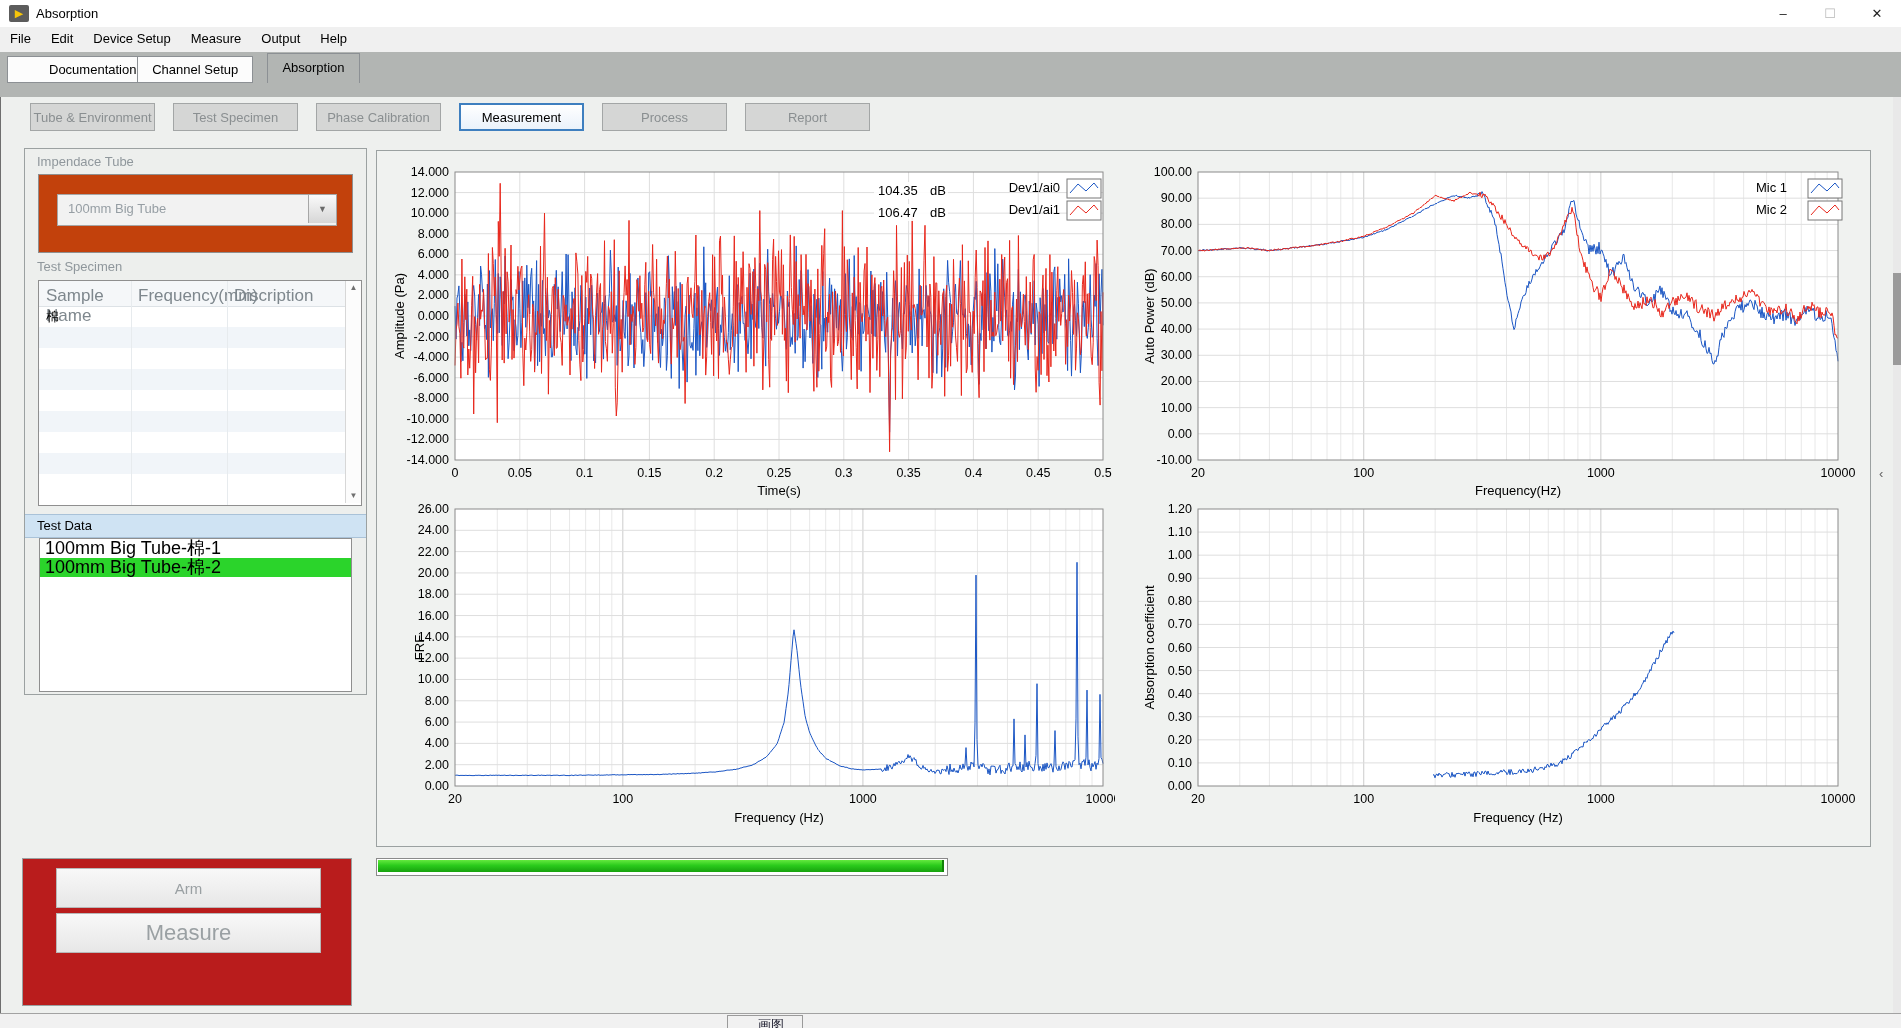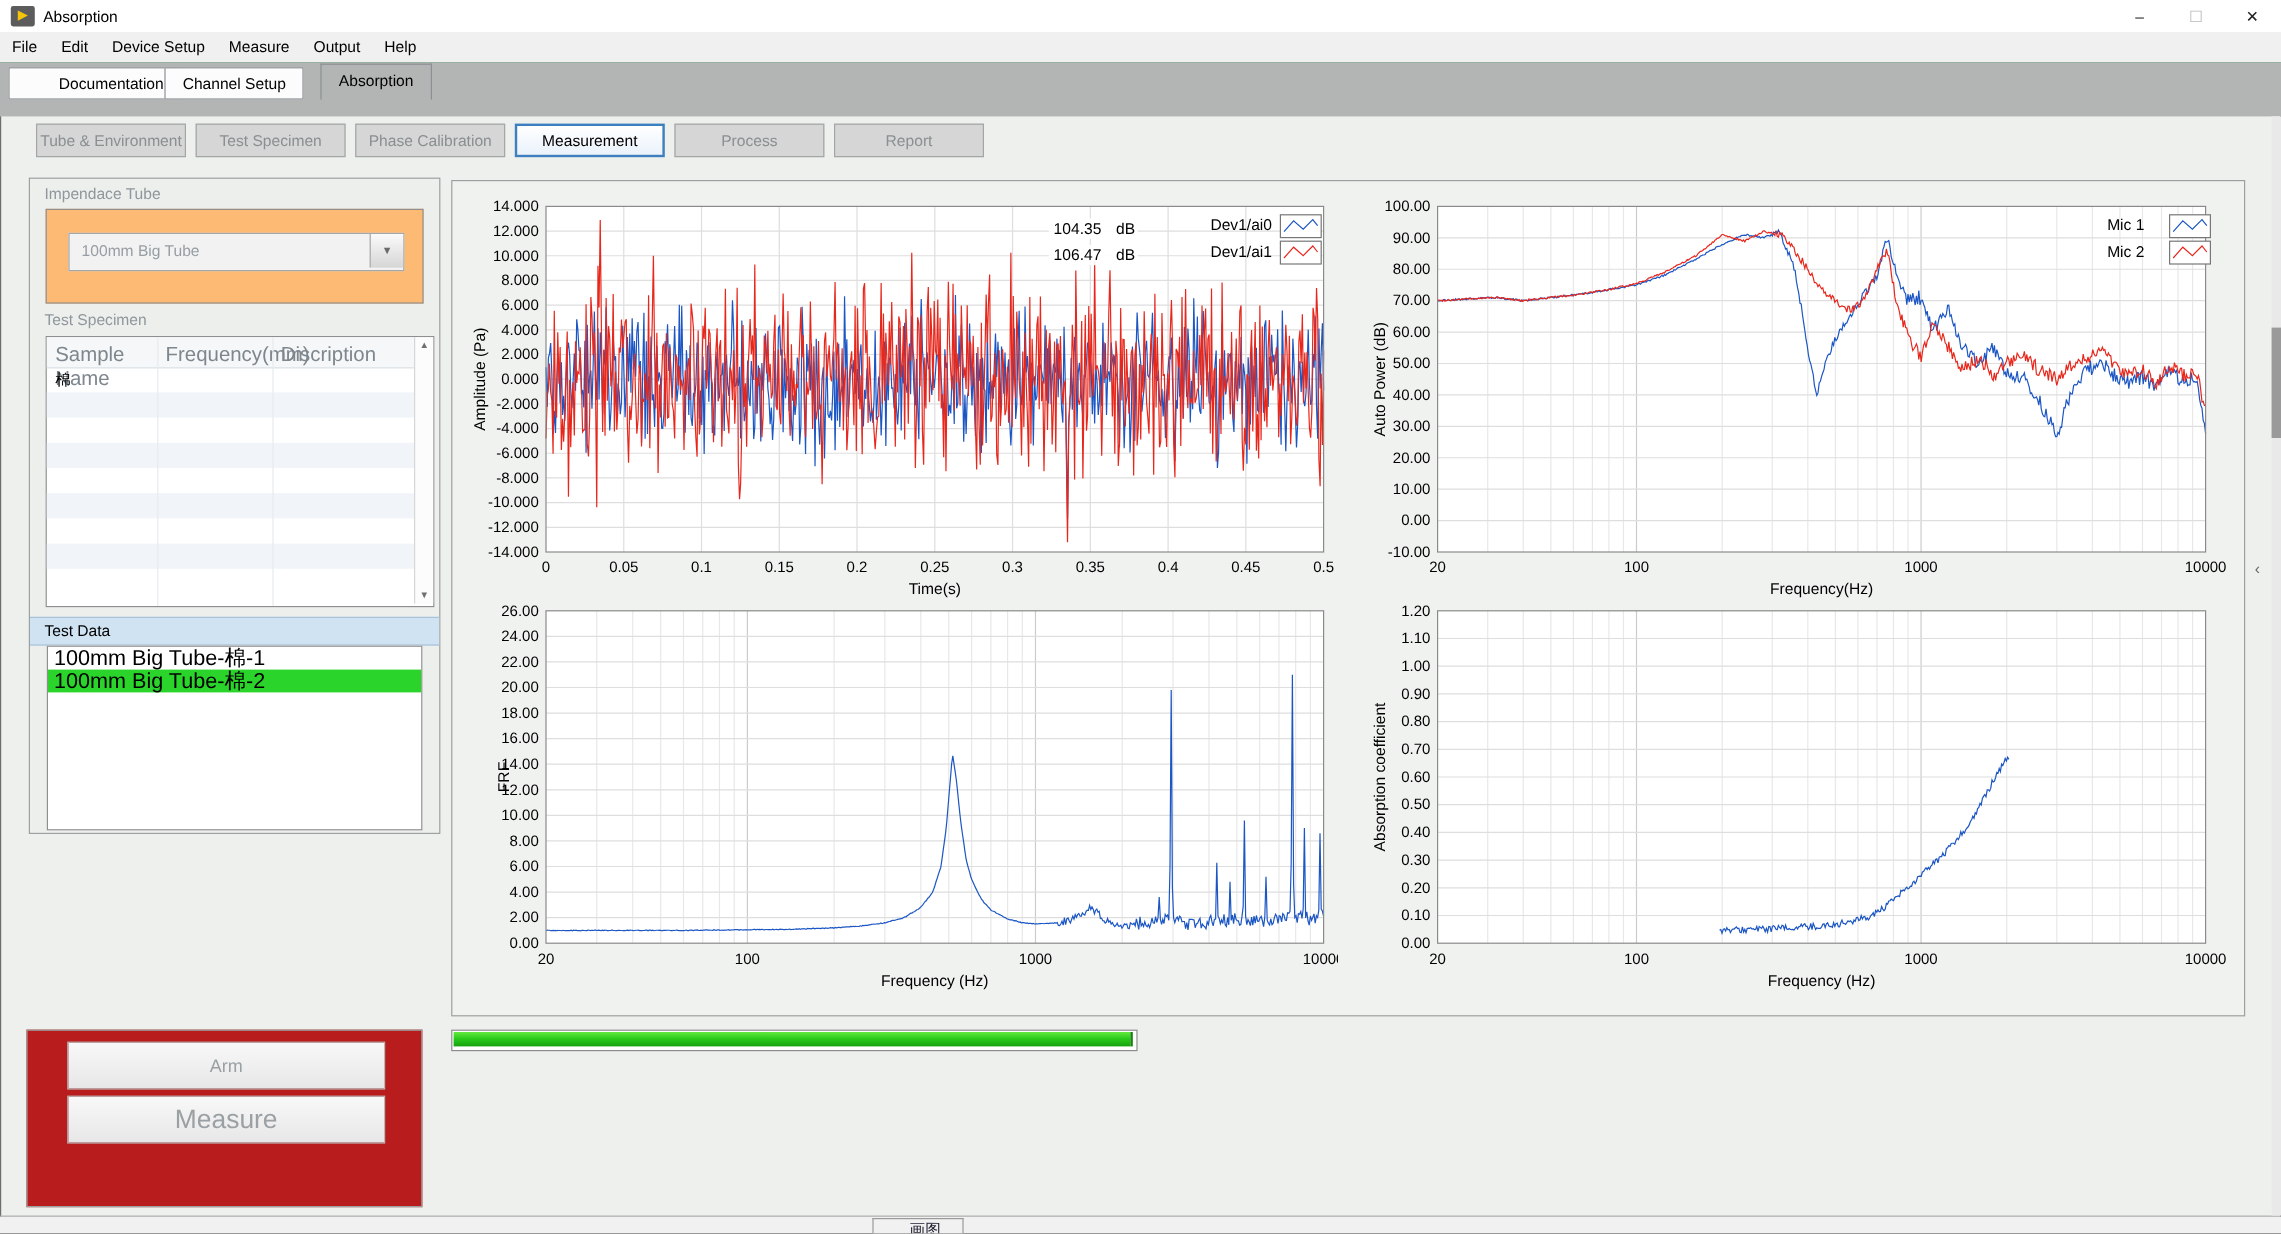--- a/index.html
+++ b/index.html
@@ -15,28 +15,28 @@
   #btn-min{left:1760px;} #btn-max{left:1807px;color:#b9b9b9;} #btn-close{left:1854px;}
   
   #menubar{position:absolute;left:0;top:27px;width:1901px;height:25px;background:#f0f0f0;border-bottom:3px solid #15803d;}
   .menu-item{display:inline-block;padding:4px 10px 0 10px;font-size:13px;color:#000;}
   
   #tabstrip{position:absolute;left:0;top:52px;width:1901px;height:45px;background:#b2b5b3;}
   .tab{position:absolute;top:4px;height:25px;background:#fcfcfc;border:1px solid #8c9094;
     font-size:13px;color:#000;padding:0 14px;line-height:25px;}
   .tab.active{top:1px;height:29px;background:#b2b5b3;border-bottom:none;line-height:27px;}
   
-  #subtabs{position:absolute;left:30px;top:103px;display:flex;gap:8px;}
+  #subtabs{position:absolute;left:30px;top:103px;display:flex;gap:18px;}
   .subtab{width:123px;height:26px;display:flex;align-items:center;justify-content:center;
     font-size:13px;color:#8a8f91;background:#d5d6d5;border:1px solid #a3a6a6;}
   .subtab.active{background:linear-gradient(#ffffff,#eaf2fb);border:2px solid #3e7fbf;color:#000;width:121px;height:24px;}
   
   #panel1{position:absolute;left:24px;top:148px;width:341px;height:545px;background:#edefed;border:1px solid #9ba1a1;}
   .sec-title{position:absolute;left:12px;font-size:13px;color:#8f979c;}
-  #imp-box{position:absolute;left:13px;top:25px;width:313px;height:77px;background:#fdba74;border:1px solid #8f8f8f;}
+  #imp-box{position:absolute;left:13px;top:25px;width:313px;height:77px;background:#c2410c;border:1px solid #8f8f8f;}
   #tube-dd{position:absolute;left:18px;top:19px;width:278px;height:30px;background:#f2f2f2;border:1px solid #a6a6a6;}
   #tube-dd .val{position:absolute;left:10px;top:6px;font-size:13px;color:#969ea4;}
   #tube-dd .arrow-btn{position:absolute;right:0;top:0;width:27px;height:28px;background:linear-gradient(#fafafa,#d6d6d6);
     border-left:1px solid #a6a6a6;color:#6a6a6a;font-size:9px;text-align:center;line-height:28px;}
   #spec-table{position:absolute;left:13px;top:131px;width:322px;height:224px;background:#fff;border:1px solid #8f8f8f;}
   #spec-header{position:absolute;left:0;top:0;width:307px;height:25px;background:#f5f7f9;border-bottom:1px solid #dde2e6;display:flex;}
   .spec-col{font-size:17px;color:#7e878d;padding-top:5px;}
   .spec-col.c0{width:92px;padding-left:7px;} .spec-col.c1{width:96px;} .spec-col.c2{width:105px;}
   #spec-body{position:absolute;left:0;top:25px;width:307px;height:197px;}
   .spec-row{height:21px;font-size:13px;color:#000;padding-left:7px;line-height:21px;}

